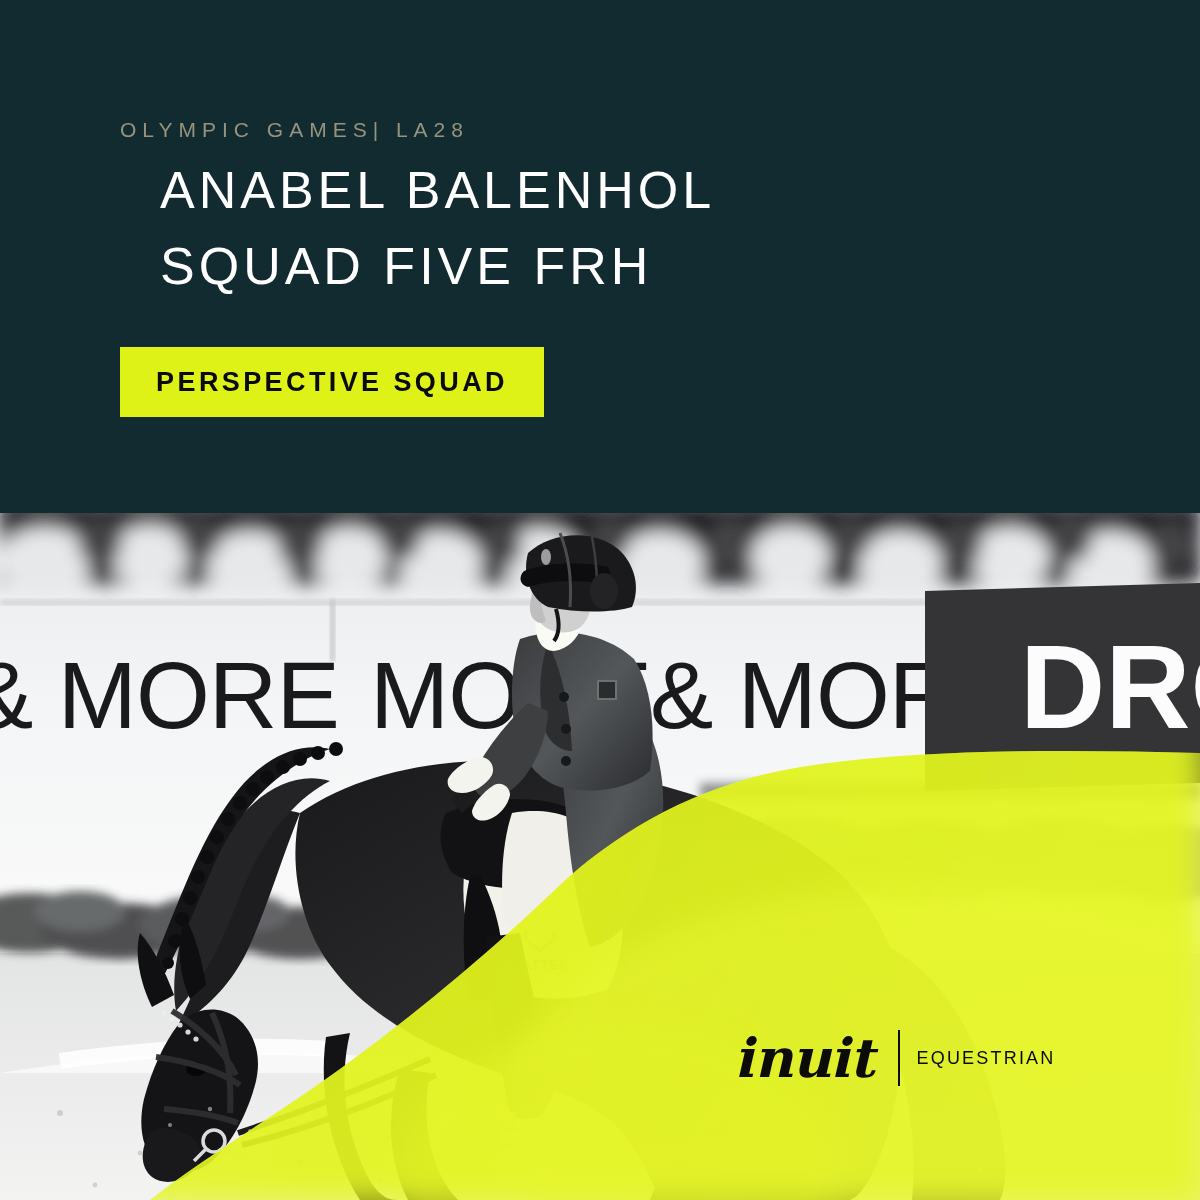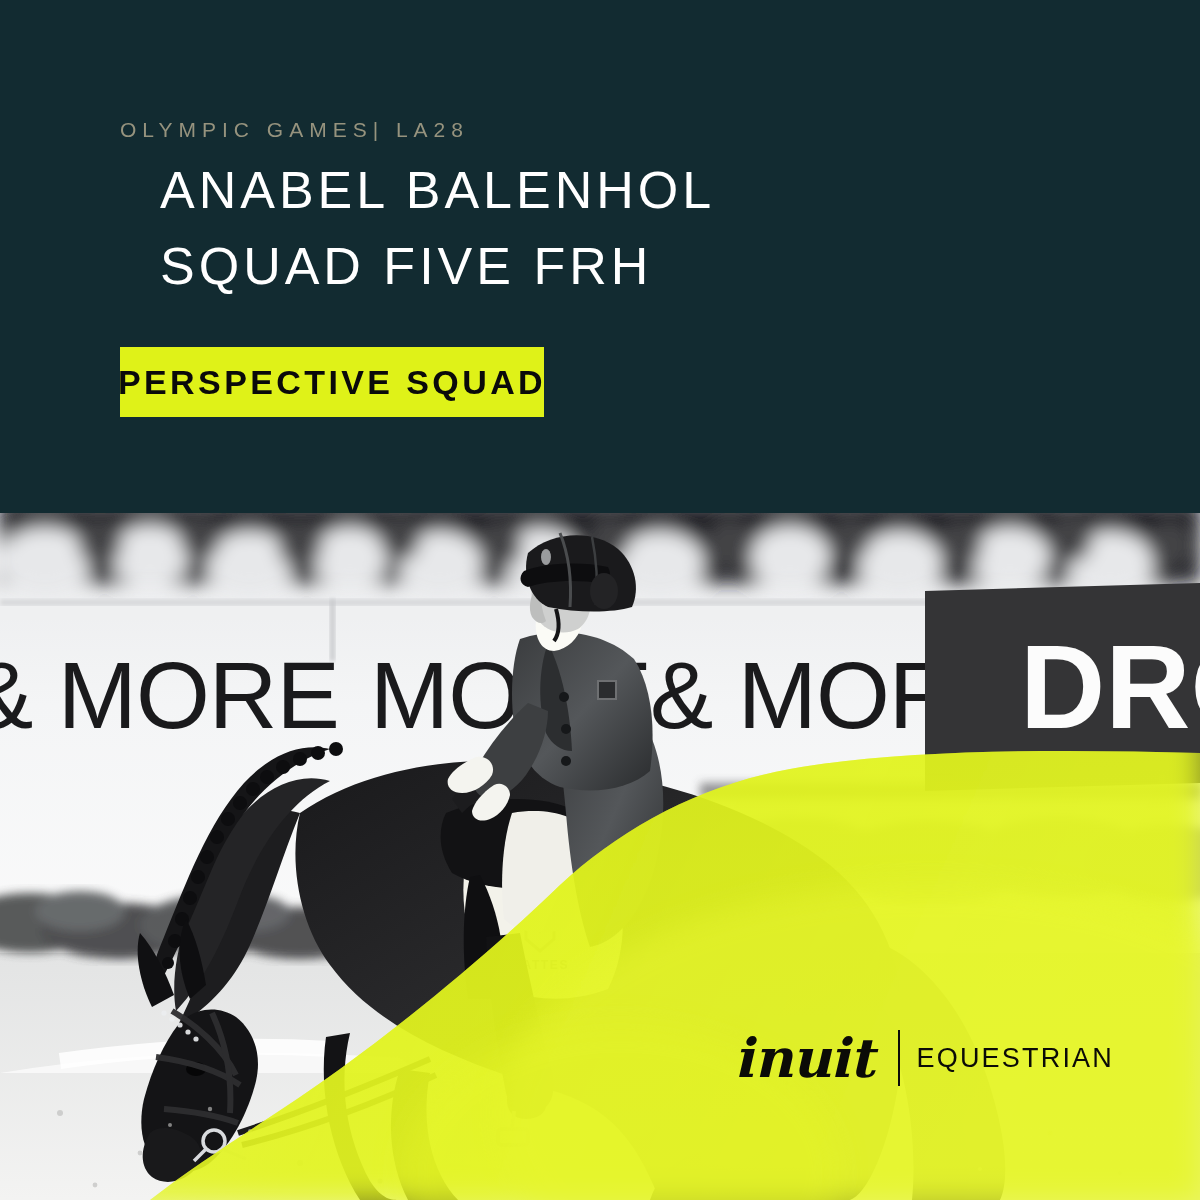--- a/index.html
+++ b/index.html
@@ -41,21 +41,21 @@
   .title-line { display:block; }
 
   .badge {
     position:absolute; left:120px; top:347px;
     width:424px; height:70px;
     background:#dff218;
     display:flex; align-items:center; justify-content:center;
   }
   .badge-label {
     color:#0a0a0a;
-    font-size:34px;
+    font-size:27px;
     font-weight:700;
     letter-spacing:3.4px;
     white-space:nowrap;
   }
 
   
   .photo {
     position:absolute; left:0; top:513px;
     width:1200px; height:687px;
     overflow:hidden;
@@ -87,21 +87,21 @@
     line-height:1;
     font-style:italic;
     transform:skewX(-2deg);
   }
   .logo-divider {
     width:2px; height:56px;
     background:#0b0b07;
     margin:0 17px 0 20px;
   }
   .logo-sub {
-    font-size:27px;
+    font-size:18px;
     font-weight:400;
     letter-spacing:2.2px;
     color:#0b0b07;
     line-height:1;
   }
 </style>
 </head>
 <body>
 
 <div class="poster">

